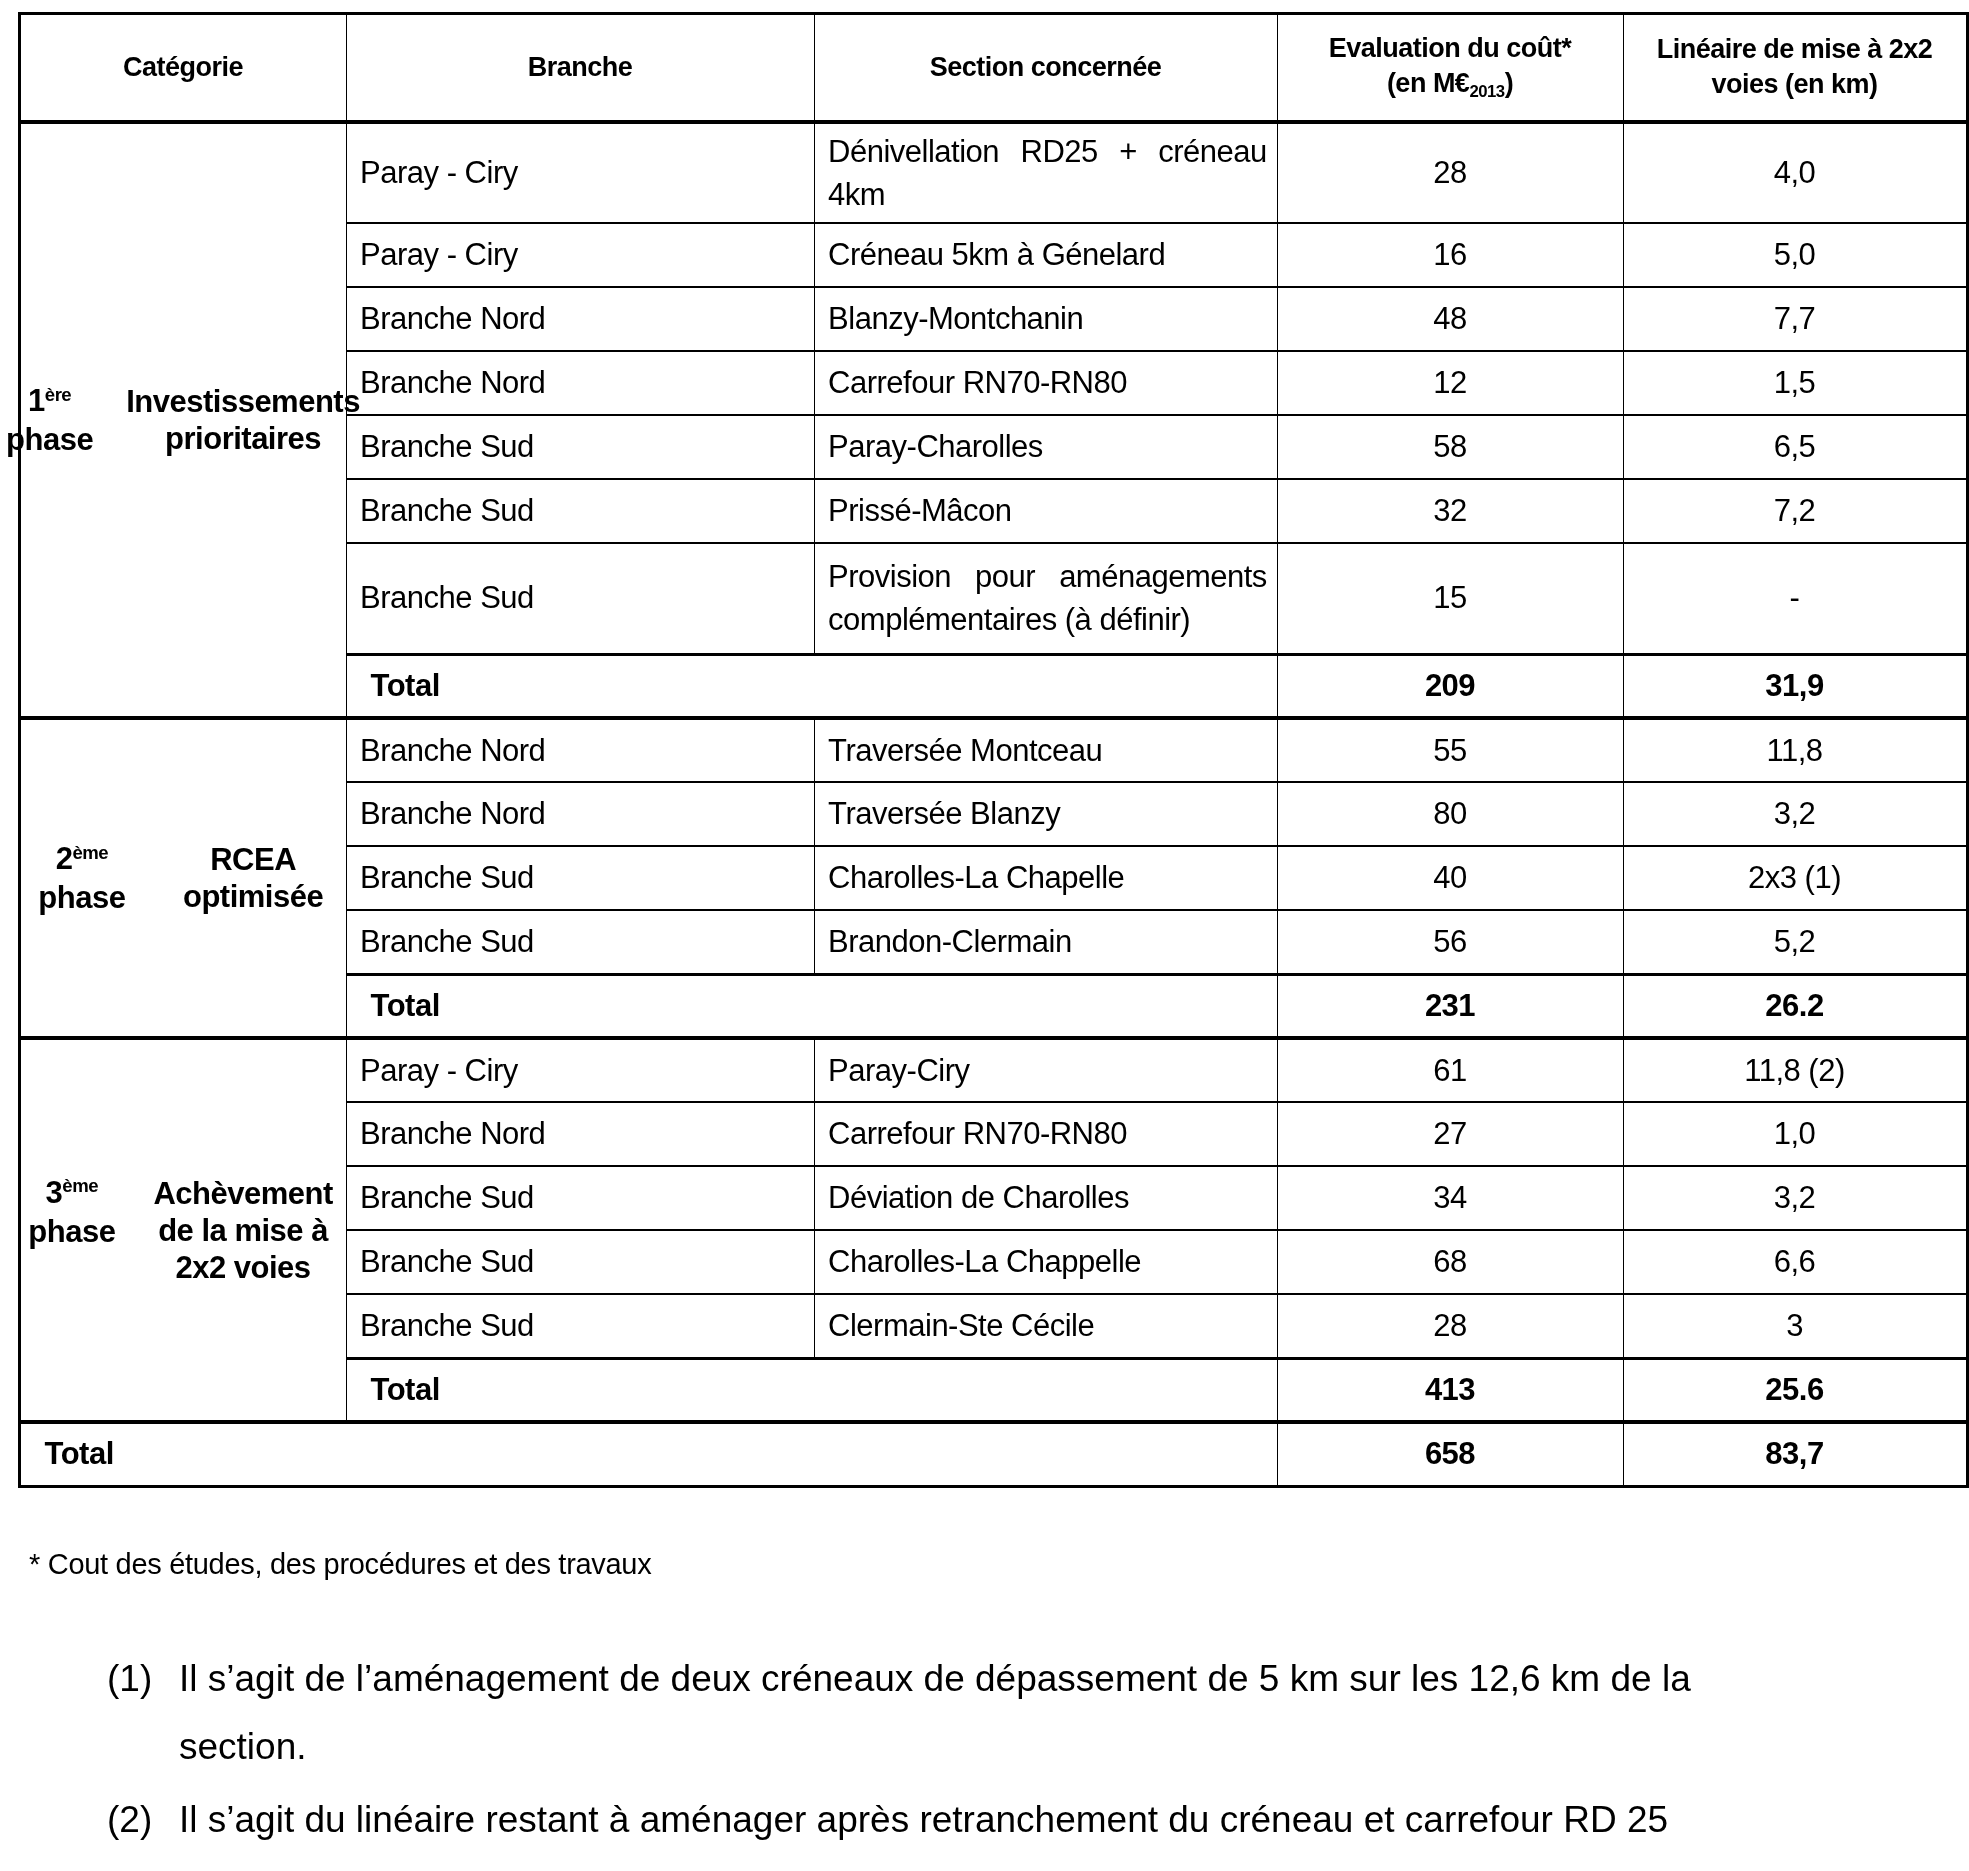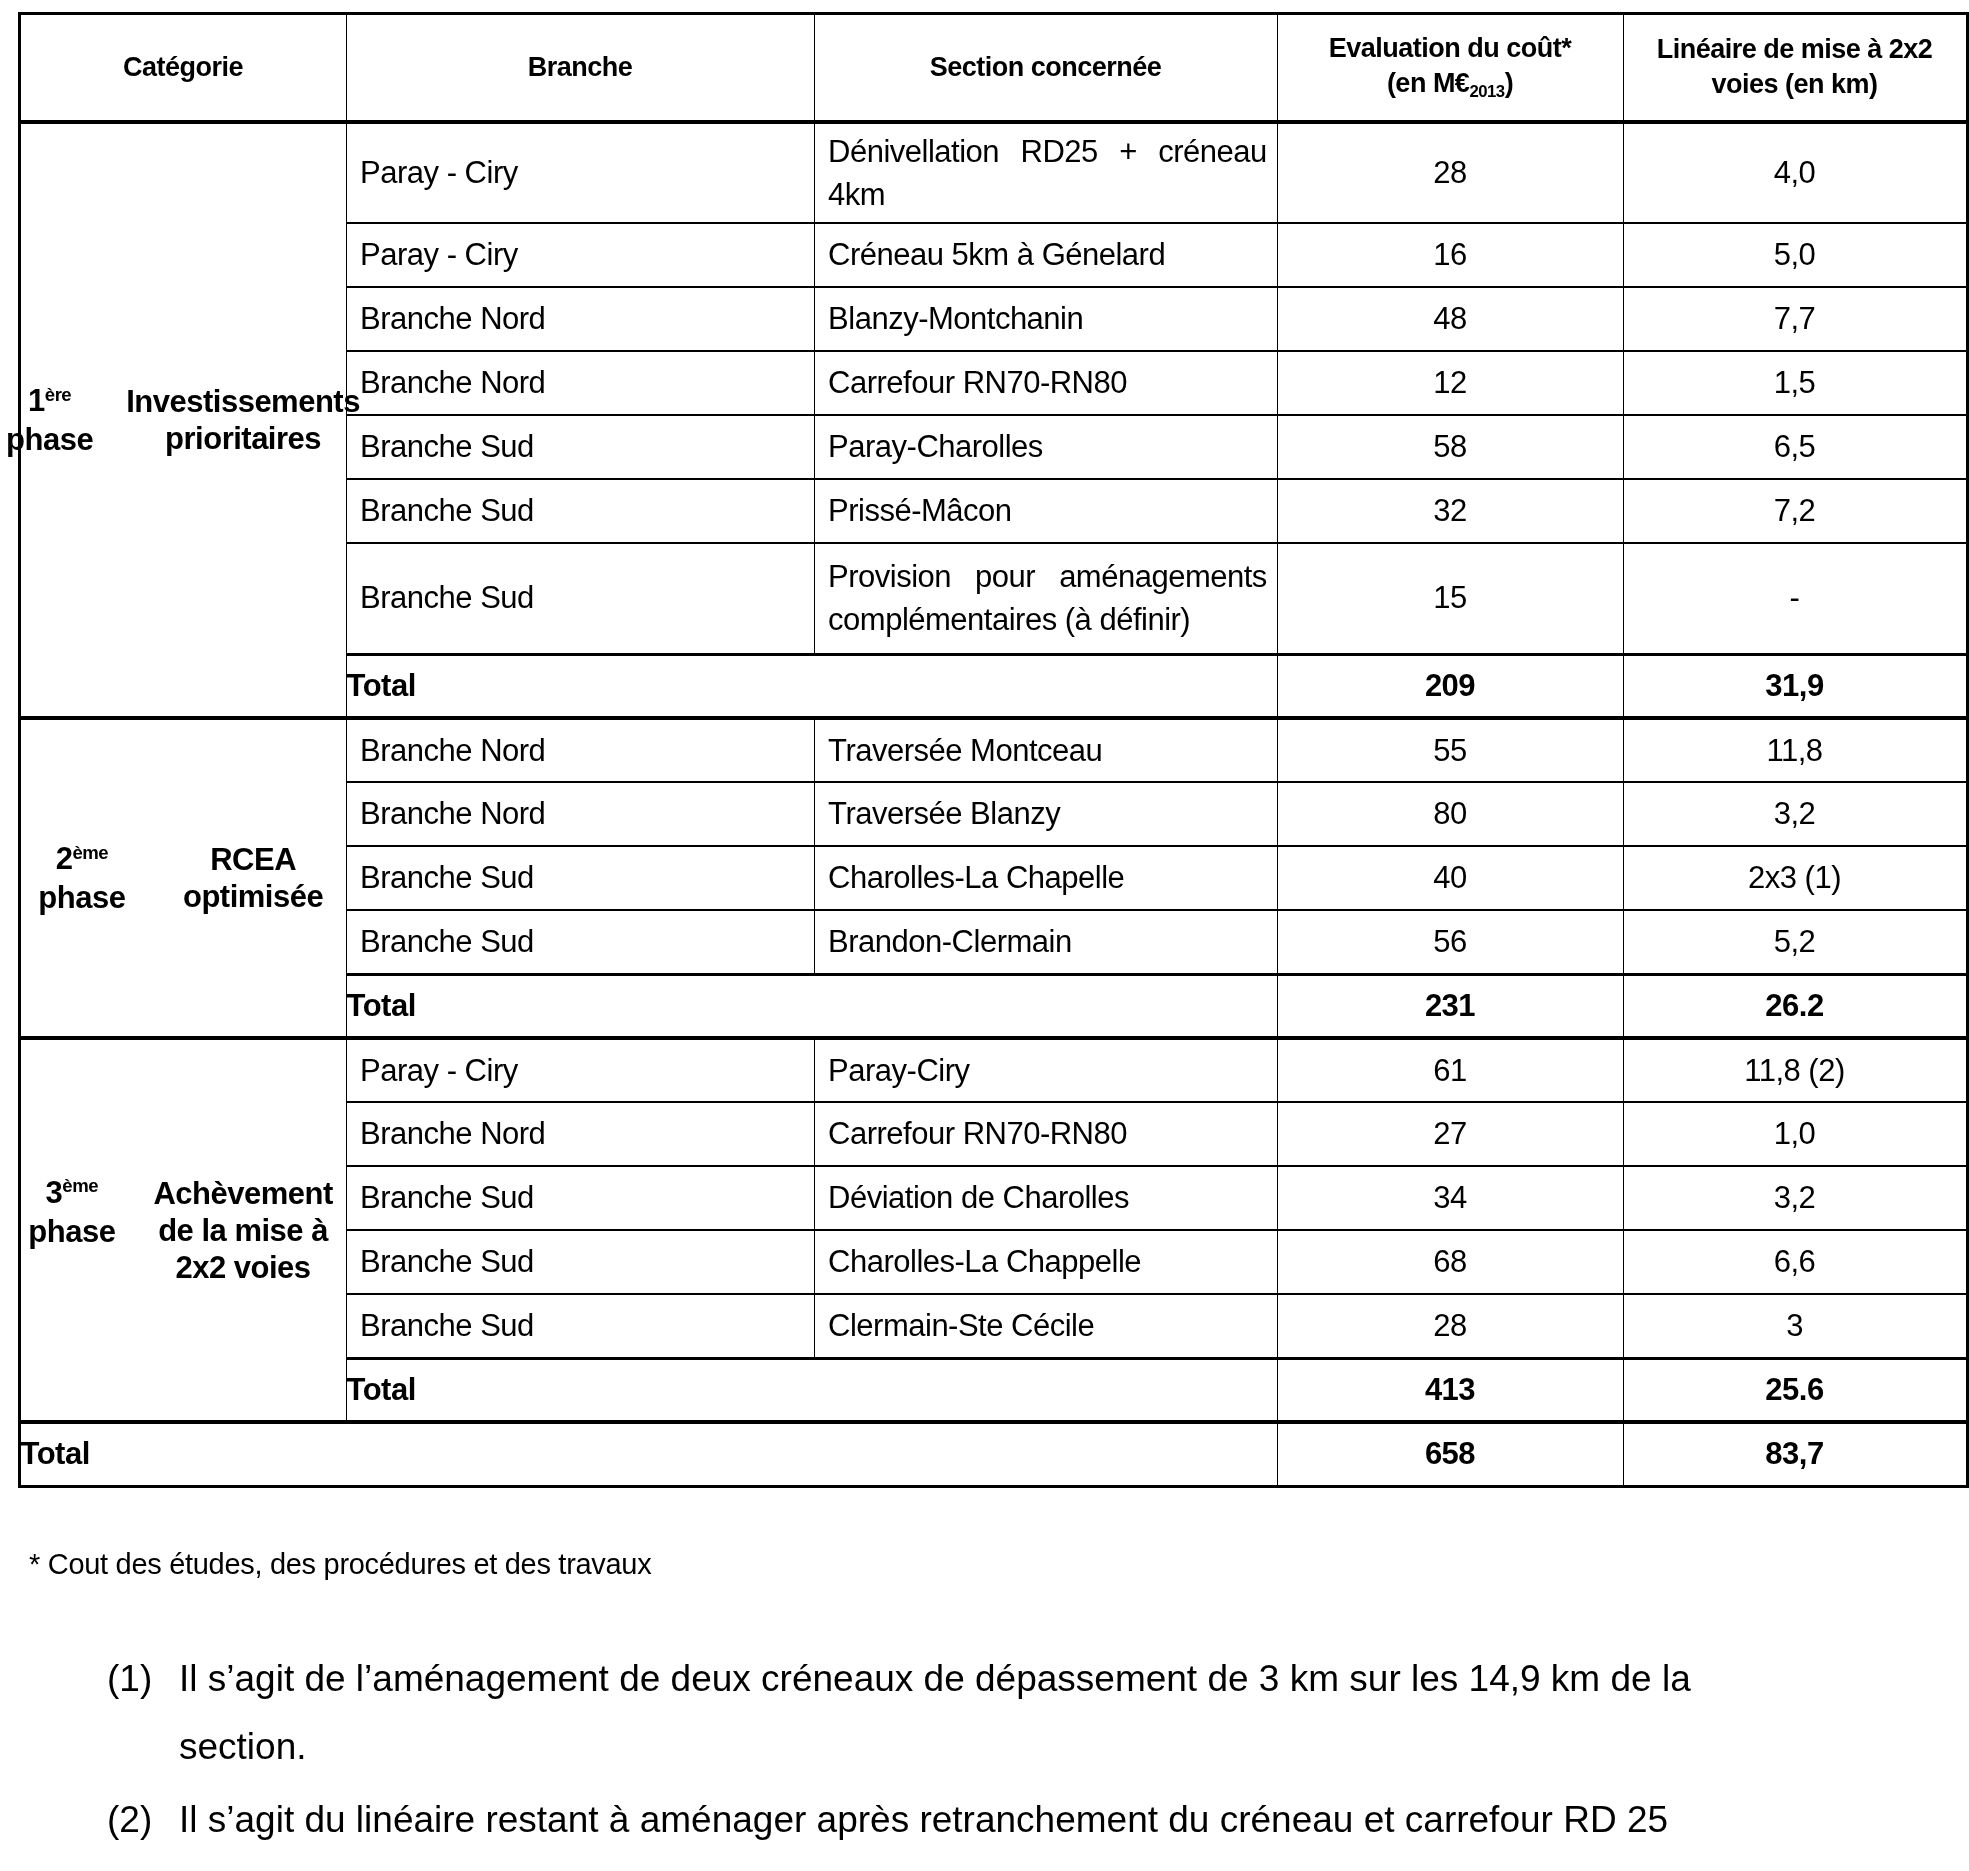--- a/index.html
+++ b/index.html
@@ -40,21 +40,21 @@
     font-weight:bold; text-align:center; padding:1.9px 7.8px;
   }
   .cat-inner { display:flex; flex-direction:row; justify-content:center; gap:33px; }
   .cat-title { line-height:35px; }
   .cat-sub { line-height:37px; }
 
   td.num { text-align:center; padding:1.9px 3.9px; }
   td.sec { padding-right:9.7px; }
   td.sec.justify { text-align:justify; text-align-last:left; line-height:43px;margin-left:48px; }
   tr.total-row td { font-weight:bold; }
-  tr.total-row td.lbl { padding-left:0; }
+  tr.total-row td.lbl { padding-left:24px; }
 
   tr.total-row td { border-top-width:3.9px; }
   tr.phase-start td, td.cat { border-top-width:4.9px; }
   tr.grand td { border-top-width:4.9px; }
 
   sup.ord {
     font-size:0.60em; font-weight:bold;
     vertical-align:baseline; position:relative; top:-0.55em;
   }
   sub.yr {
@@ -246,21 +246,21 @@
       <td class="num">83,7</td>
     </tr>
   </tbody>
     </table>
 
   <div class="cost-note">* Cout des études, des procédures et des travaux</div>
 
   <div class="notes">
     <div class="note">
       <span class="note-num">(1)</span>
-      <span class="note-text">Il s’agit de l’aménagement de deux créneaux de dépassement de 3 km sur les 14,9 km de la section.</span>
+      <span class="note-text">Il s’agit de l’aménagement de deux créneaux de dépassement de 5 km sur les 12,6 km de la section.</span>
     </div>
     <div class="note">
       <span class="note-num">(2)</span>
       <span class="note-text">Il s’agit du linéaire restant à aménager après retranchement du créneau et carrefour RD 25 (4km) et du créneau de Génelard (5km)</span>
     </div>
   </div>
 
 </div>
 
 

